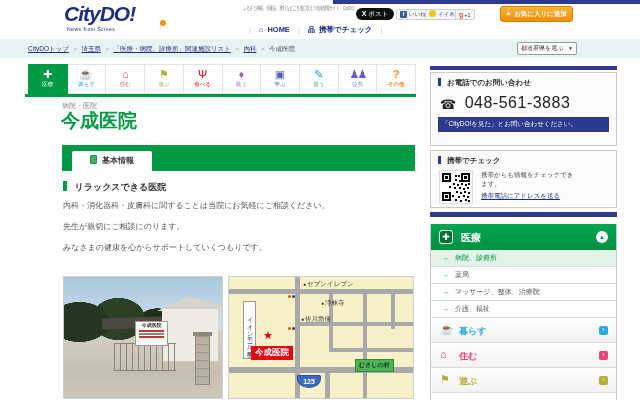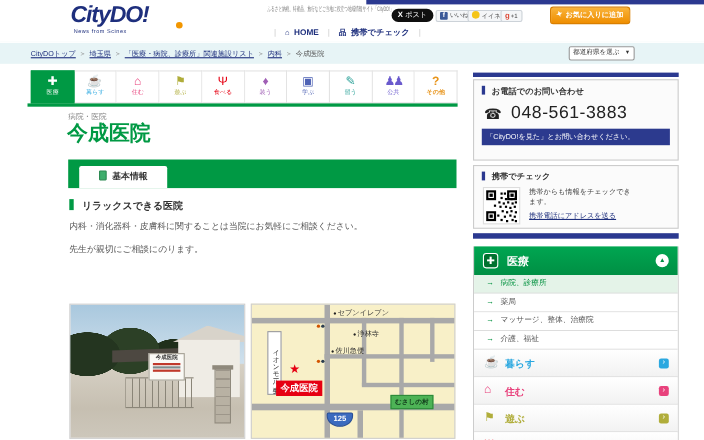--- a/index.html
+++ b/index.html
@@ -259,20 +259,21 @@
   </div>
 
   <div id="info-bar">
     <div id="info-tab">
       <span class="nb"></span>
       <span>基本情報</span>
     </div>
   </div>
   <div class="para" id="para0">内科・消化器科・皮膚科に関することは当院にお気軽にご相談ください。</div>
   <div class="para" id="para1">先生が親切にご相談にのります。</div>
+  <div class="para" id="para2">みなさまの健康を心からサポートしていくつもりです。</div>
 
   <div id="photo">
     <div id="ph-trees"></div>
     <div id="ph-roof1"></div>
     <div id="ph-roof2"></div>
     <div id="ph-house"></div>
     <div id="ph-fence"></div>
     <div id="ph-pillar"></div>
     <div id="ph-cap"></div>
     <div id="ph-sign">

